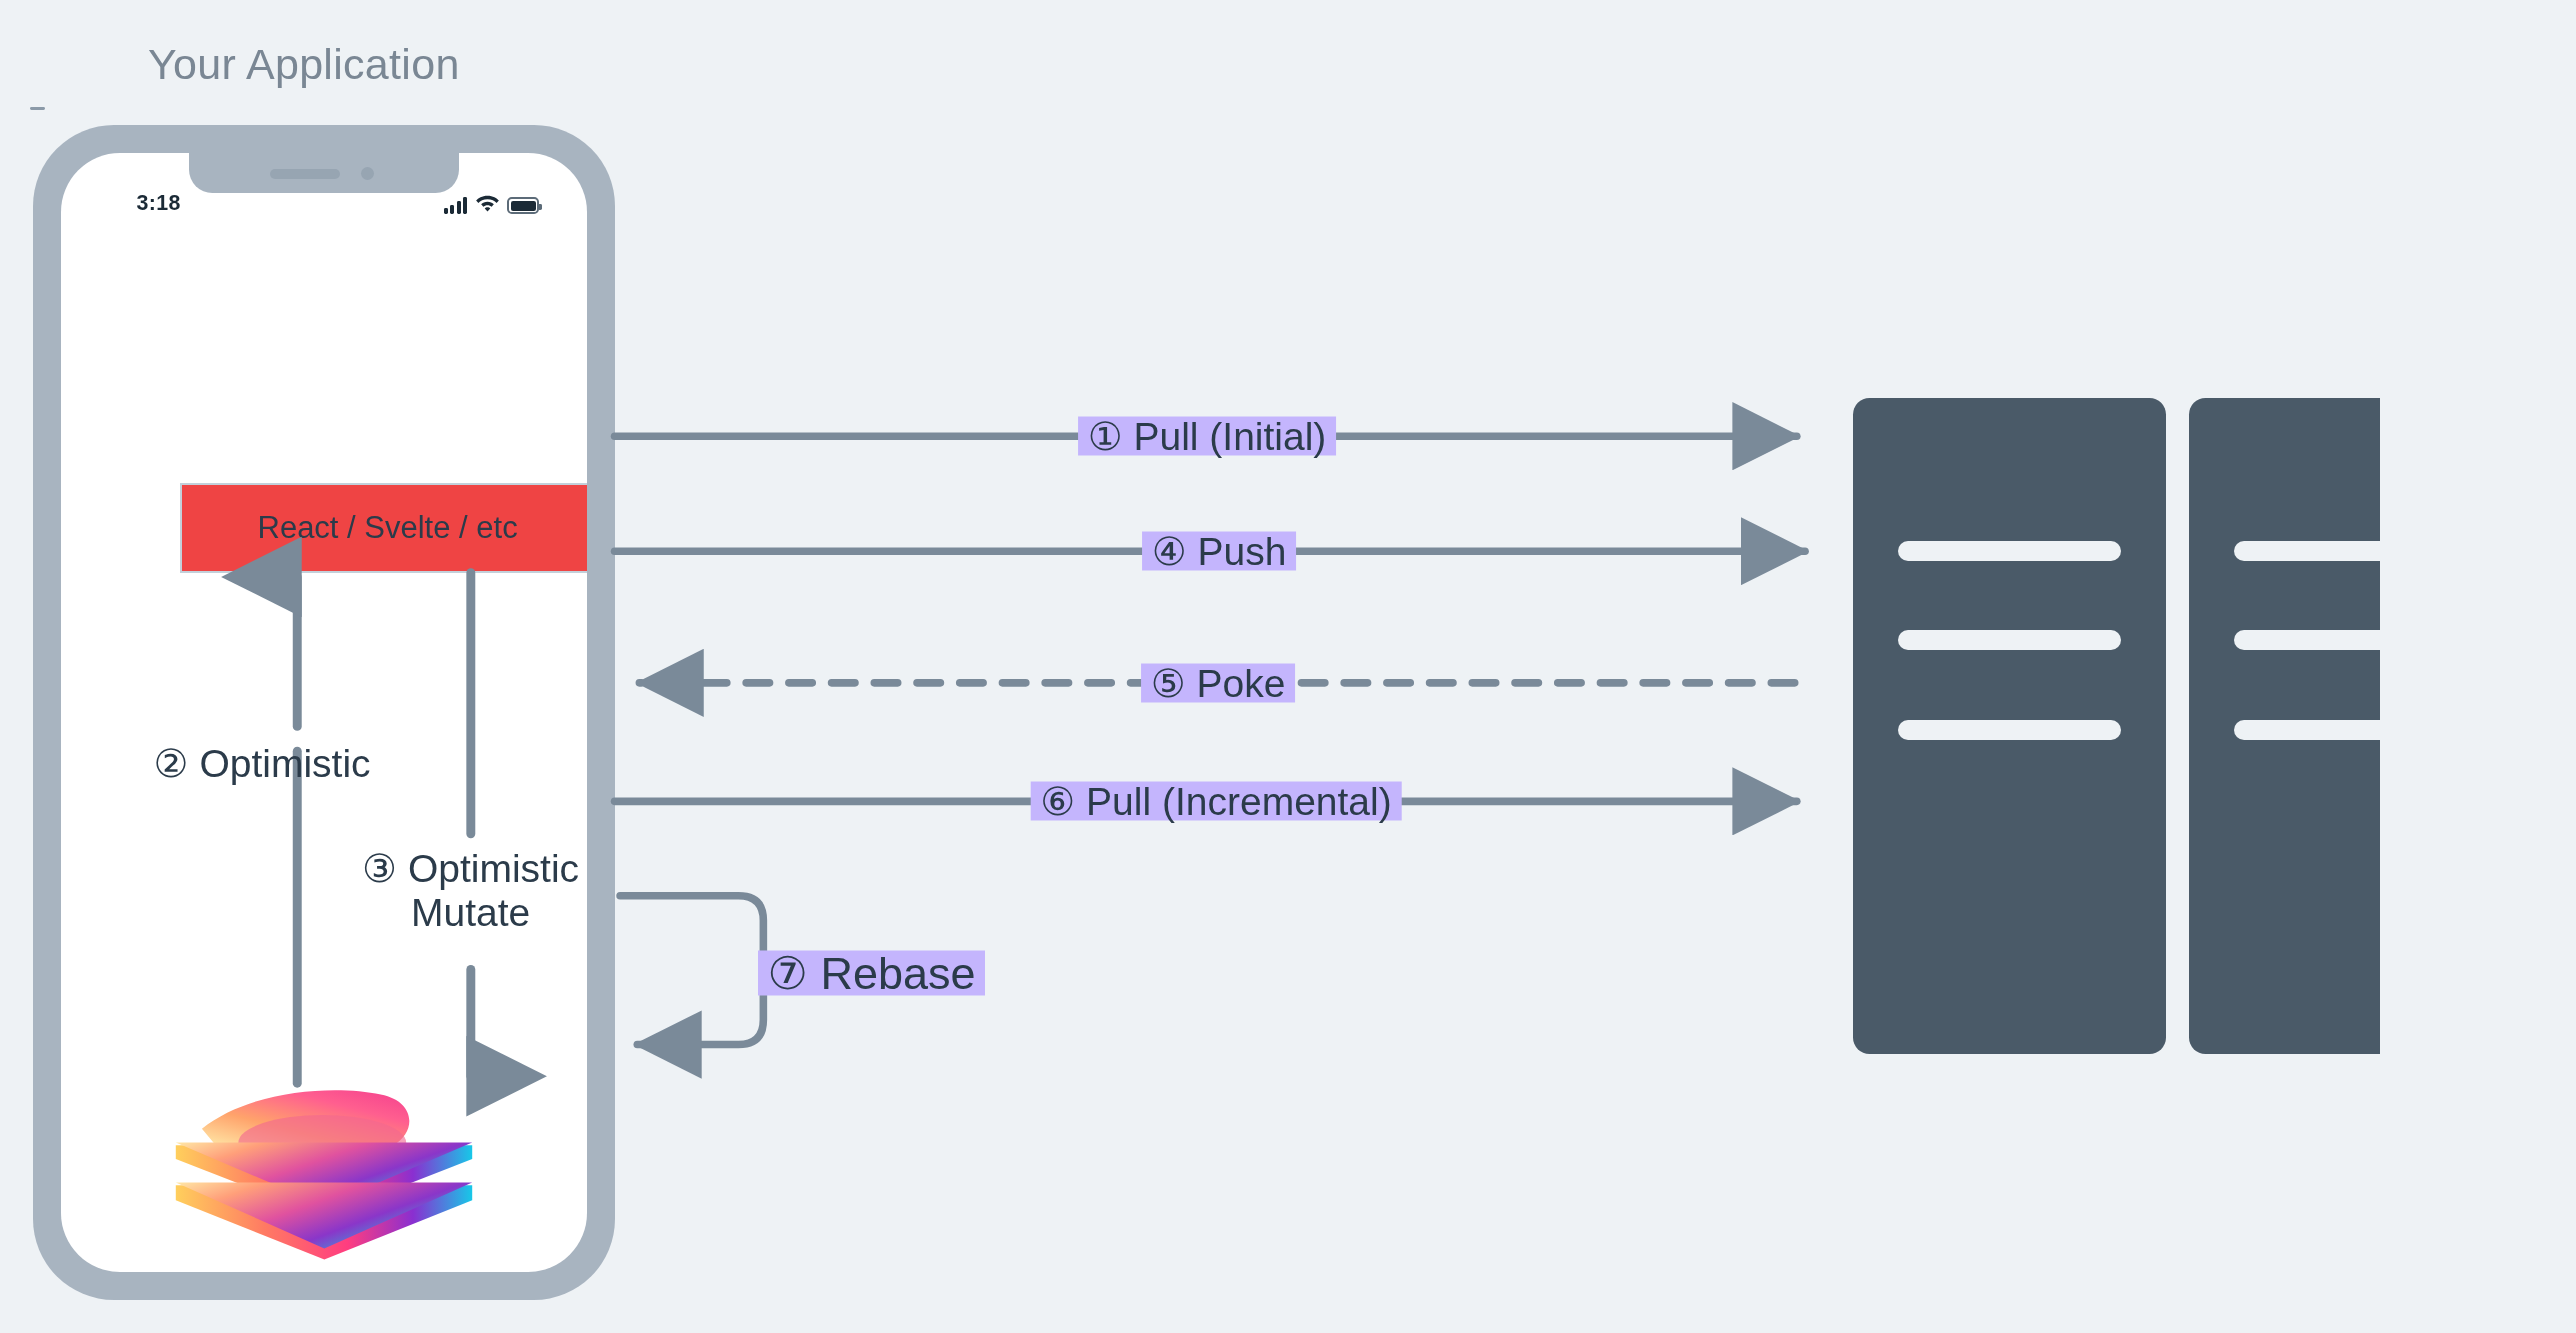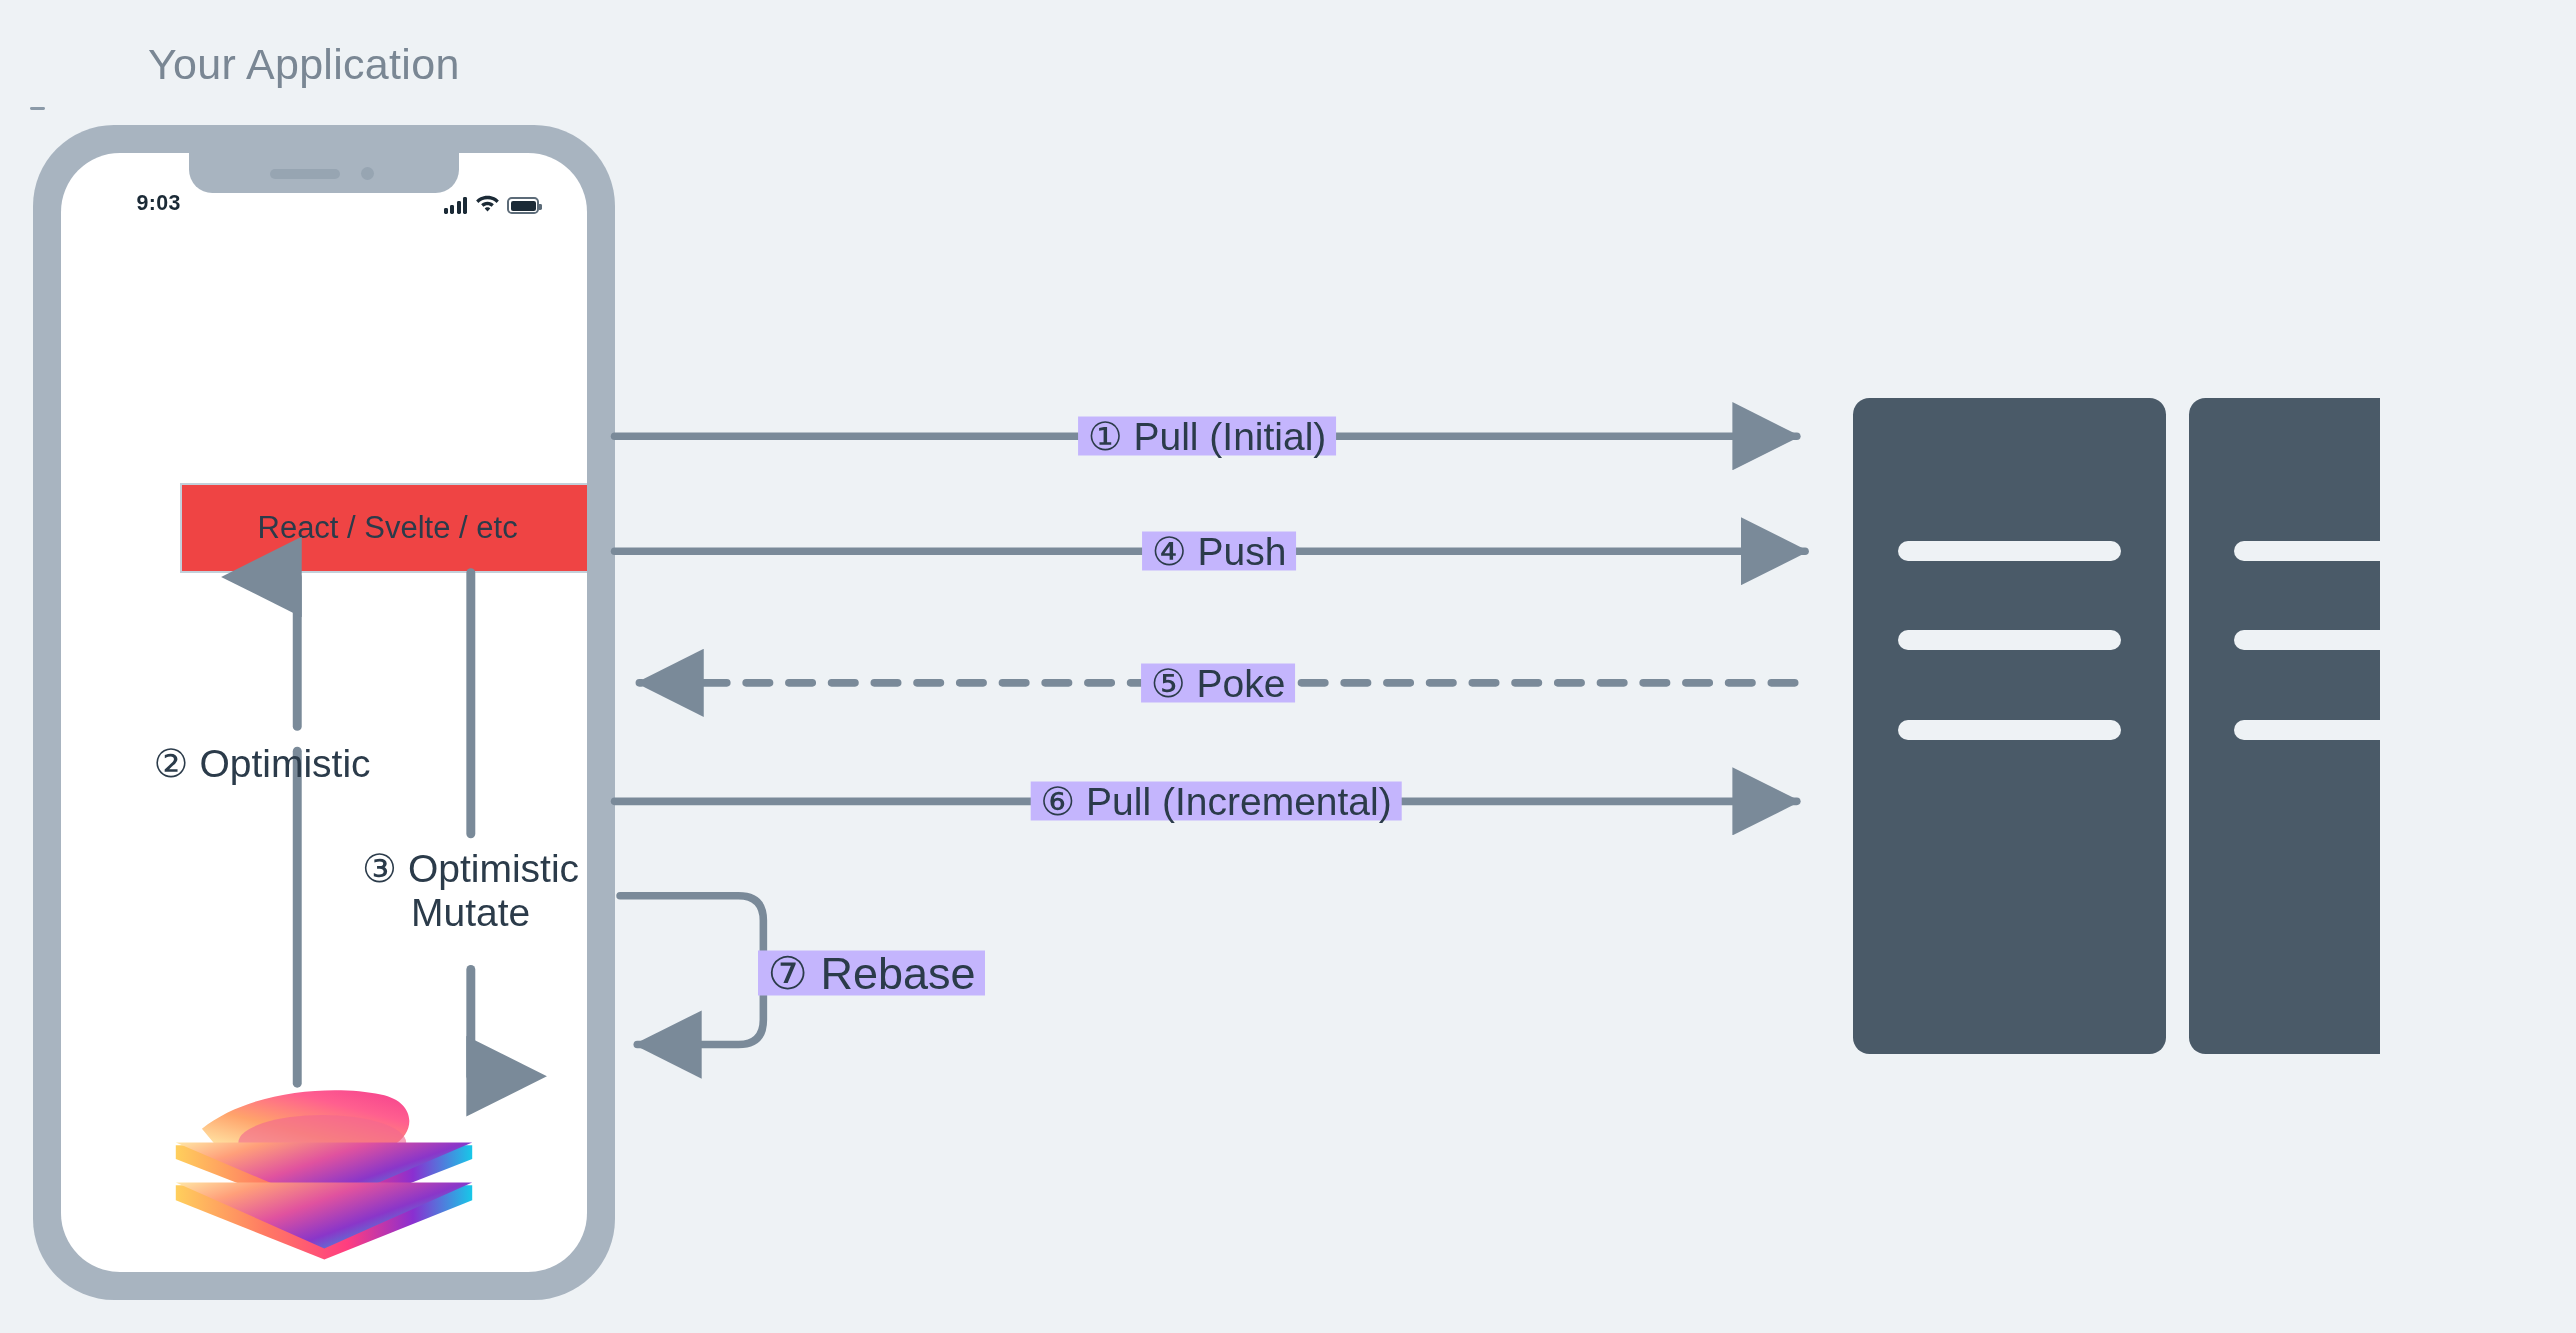--- a/index.html
+++ b/index.html
@@ -248,21 +248,21 @@
   <div id="tick-mark"></div>
 
   <div id="phone">
     <div id="phone-screen">
 
       <div id="notch">
         <div id="notch-speaker"></div>
         <div id="notch-camera"></div>
       </div>
 
-      <div id="status-time">9:03</div>
+      <div id="status-time">3:18</div>
 
       <div id="status-icons">
         <span class="sig-bars">
           <i></i>
             <i></i>
             <i></i>
             <i></i>
         </span>
         <span style="display:block;">
           <svg width="25" height="19.3" viewBox="0 0 36 28">

